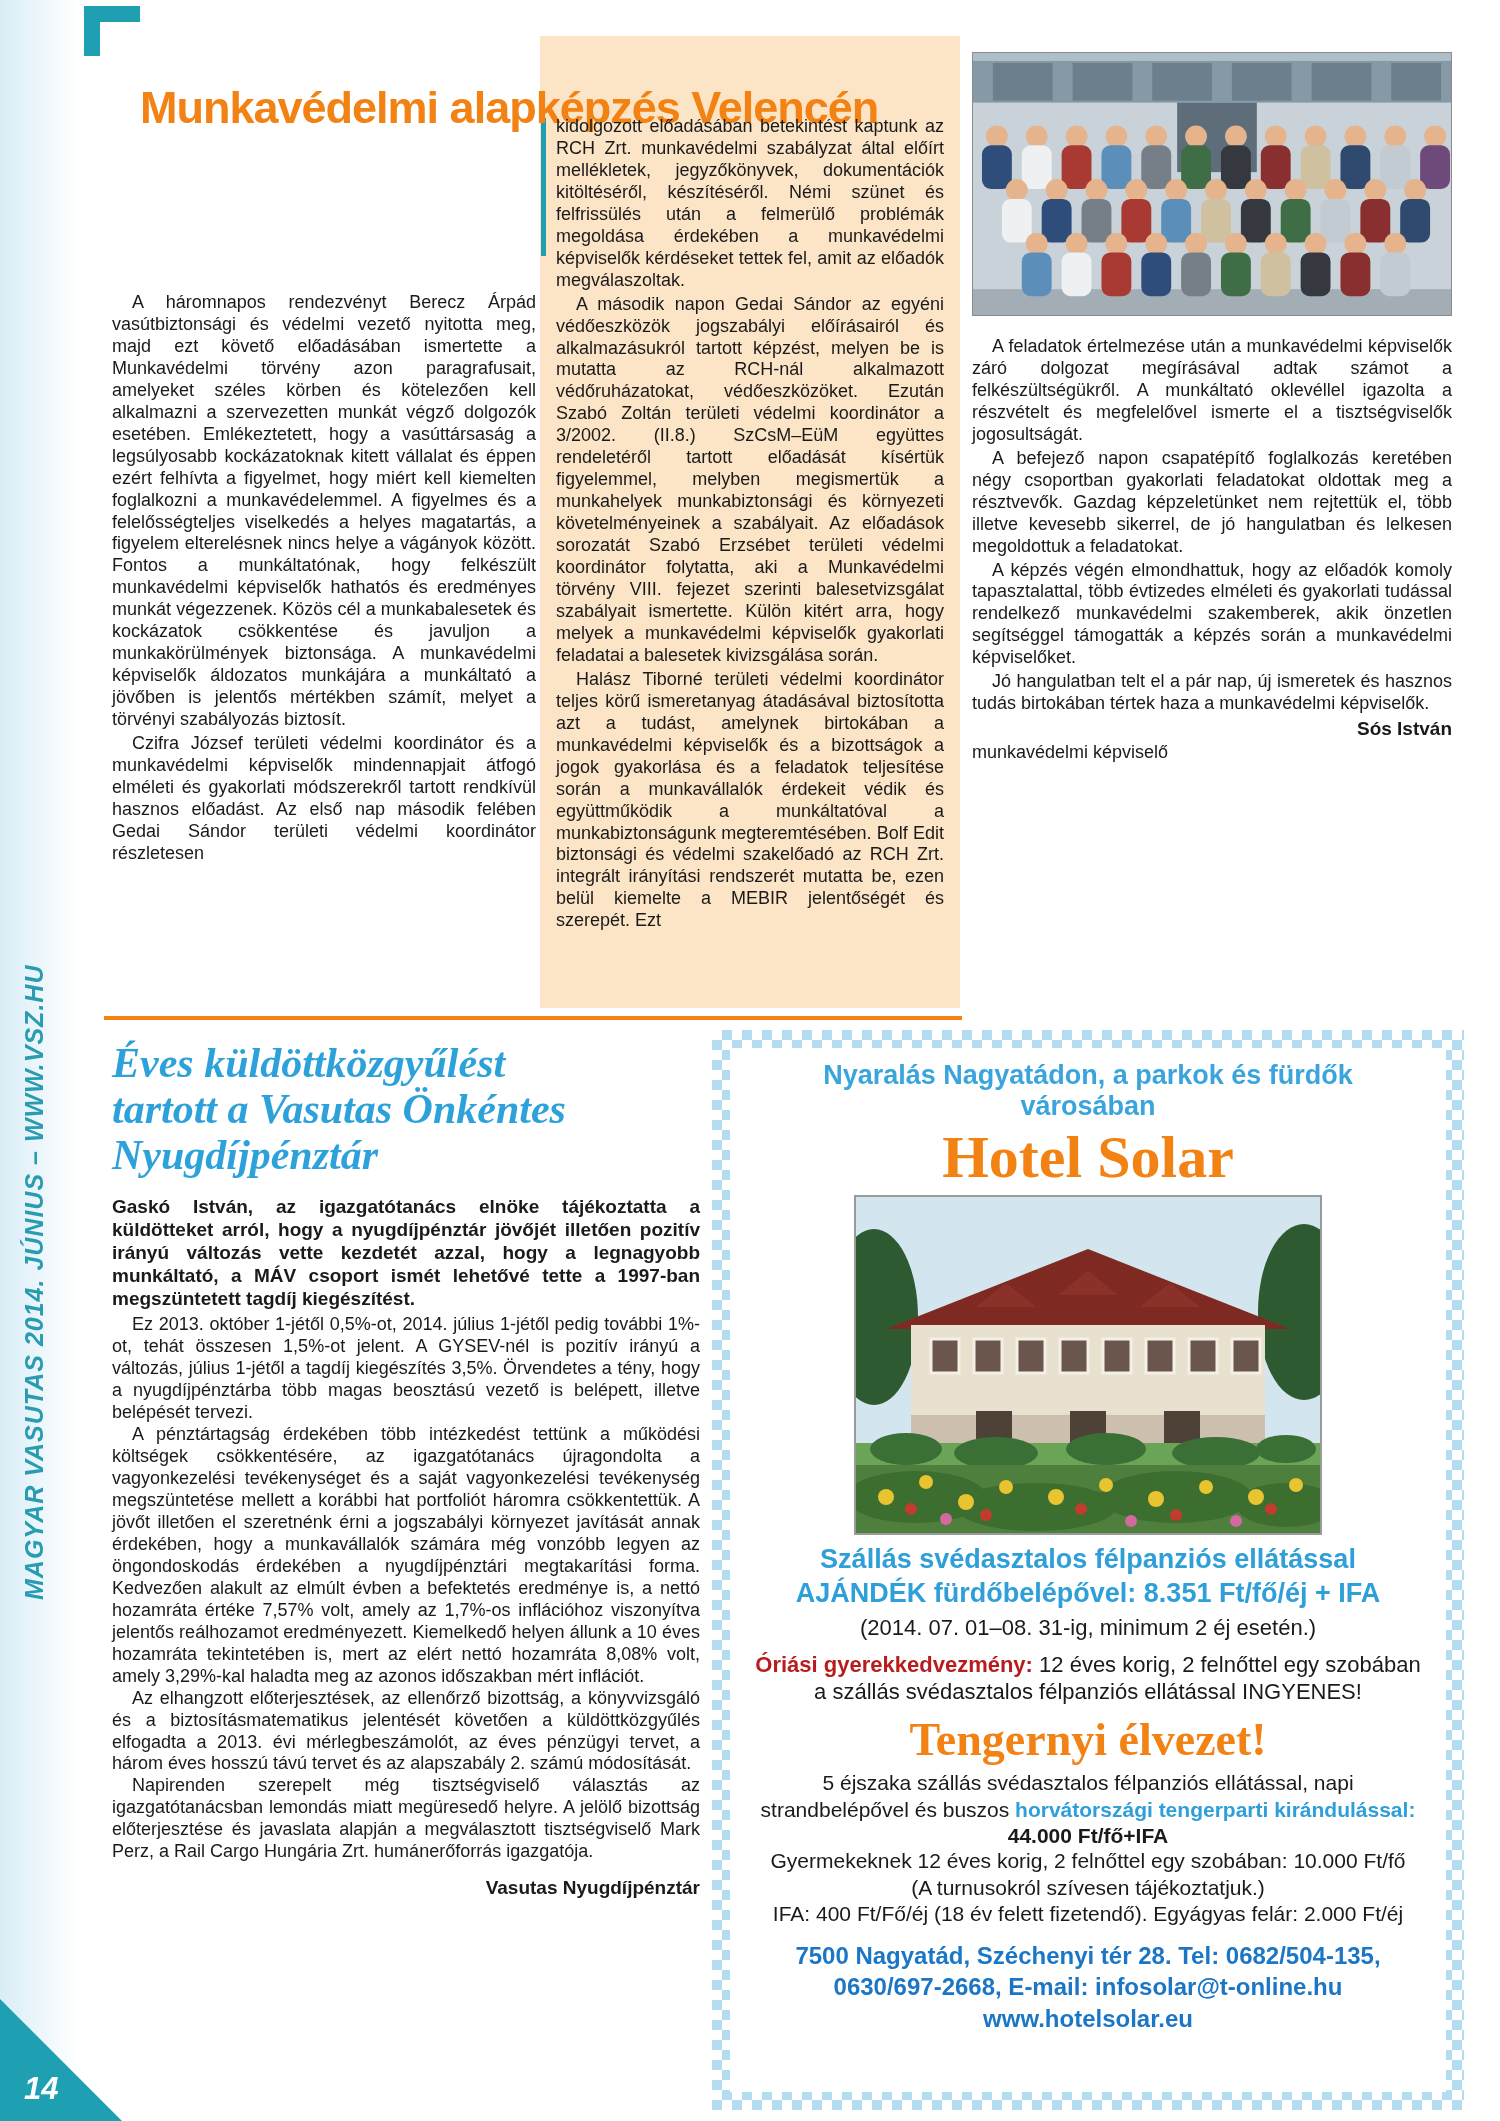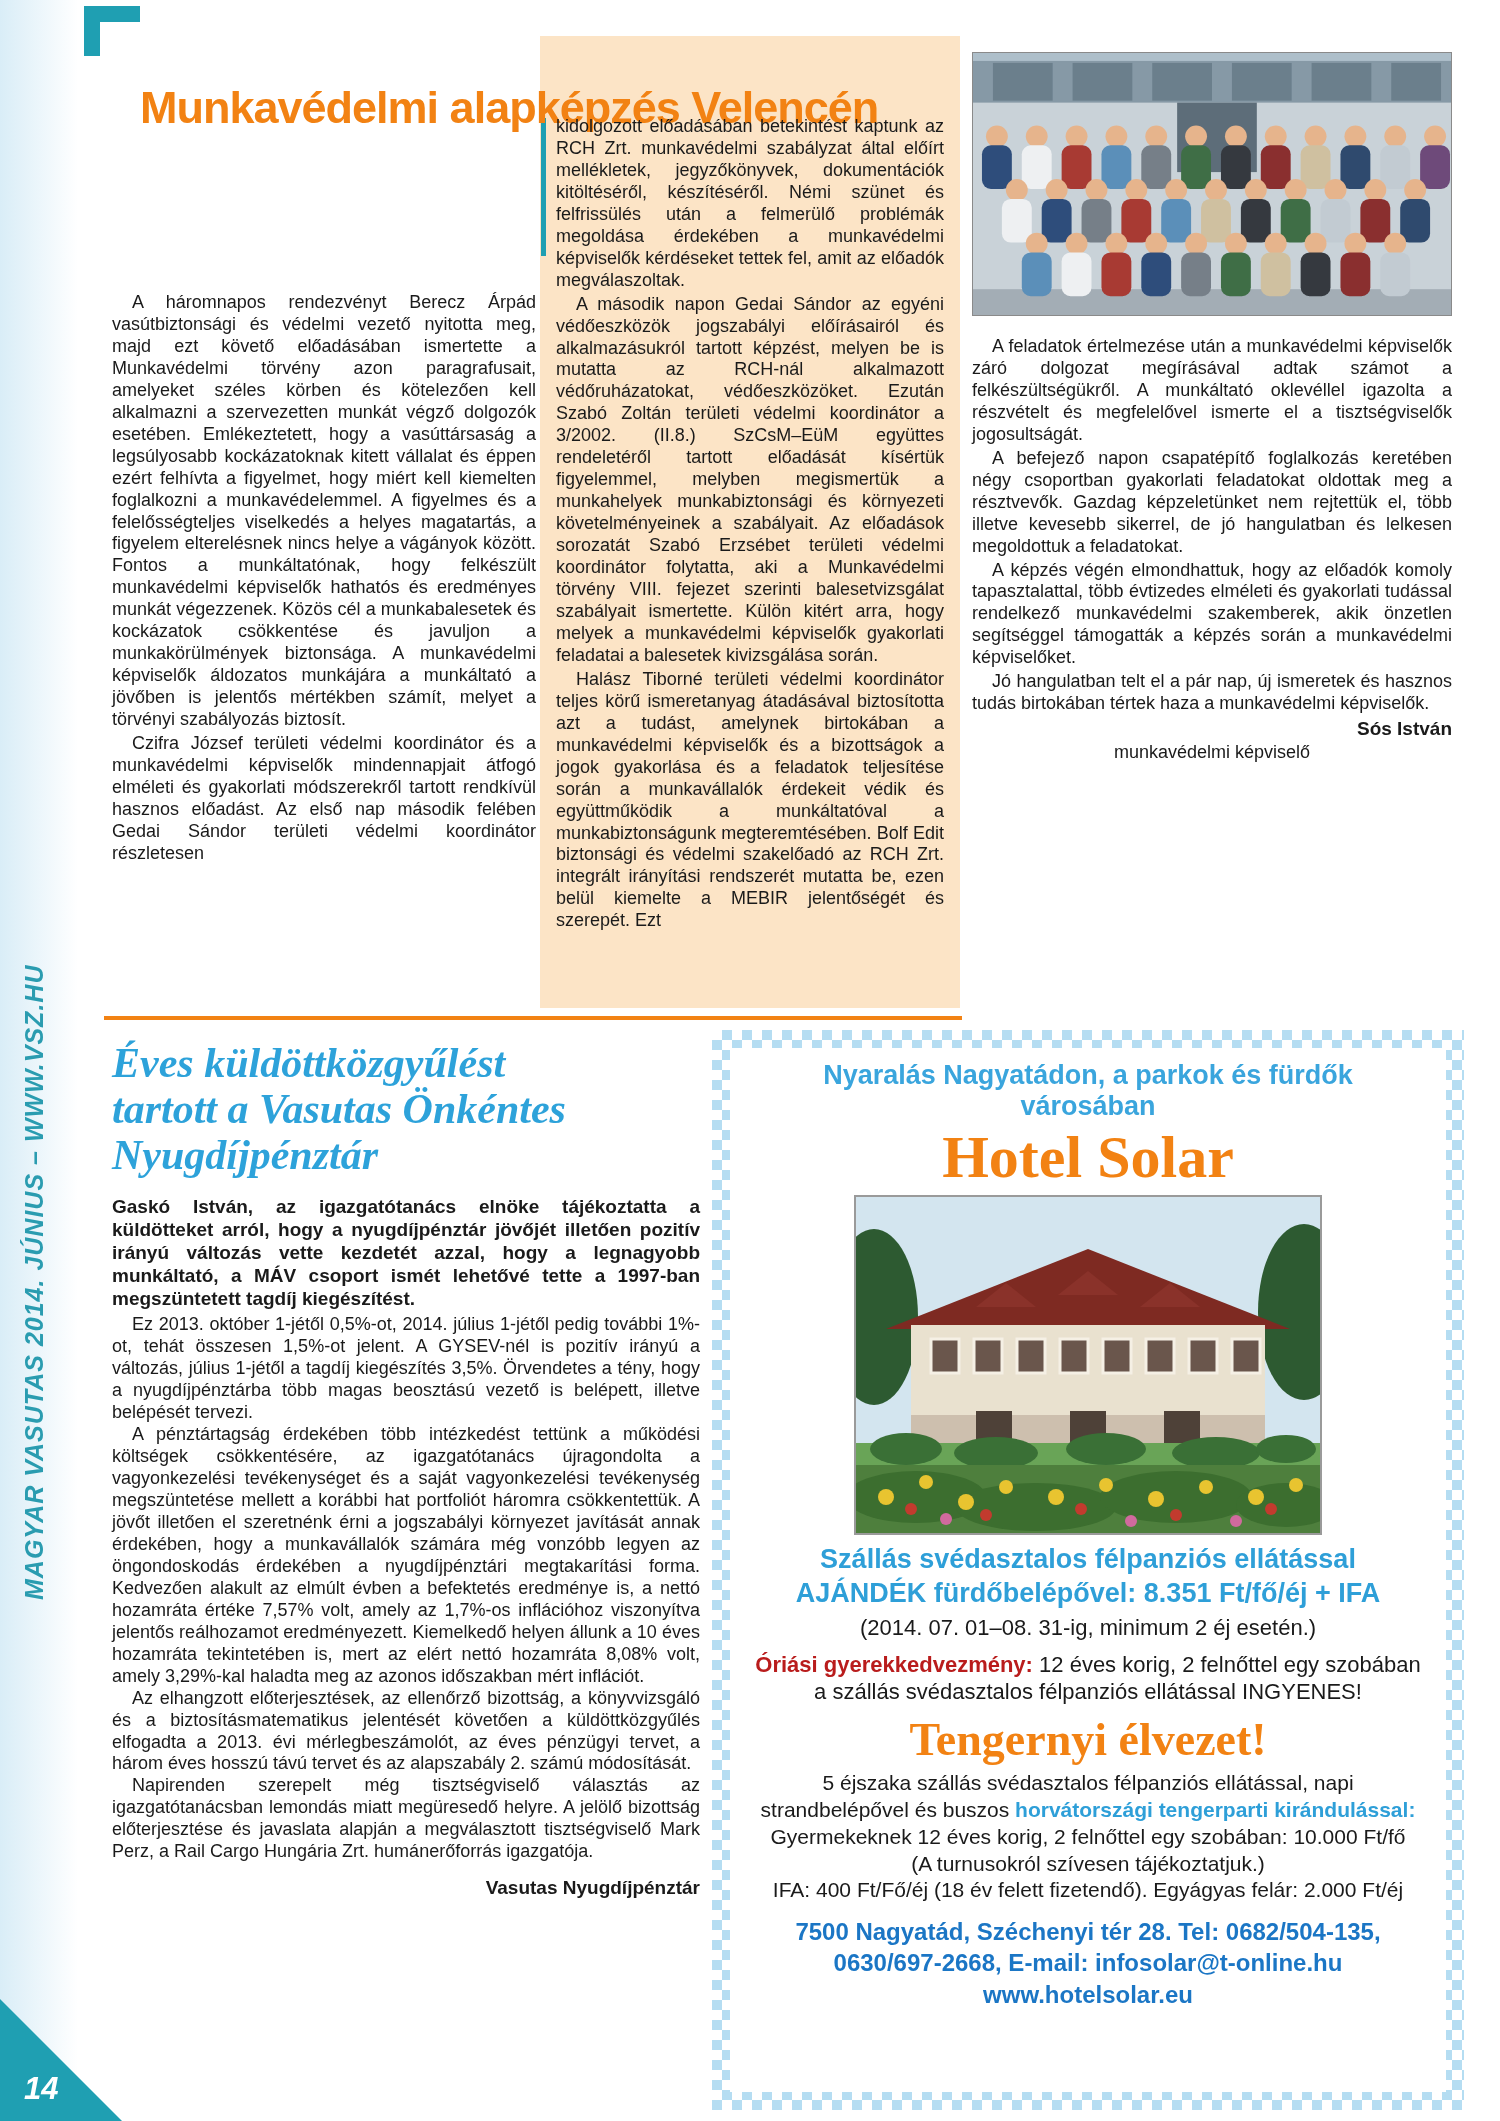--- a/index.html
+++ b/index.html
@@ -31,21 +31,21 @@
   .lead-square{display:inline-block;width:13px;height:13px;background:#1f9fb2;margin-left:8px;}
   .col{position:absolute;text-align:justify;font-size:18px;line-height:1.22;}
   .a1-col1{left:112px;top:292px;width:424px;}
   .a1-col2{left:556px;top:116px;width:388px;}
   .a1-col3{left:972px;top:336px;width:480px;}
   .col p{margin:0 0 2px 0;}
   .ind{text-indent:20px;}
   .photo-frame{position:absolute;left:972px;top:52px;width:480px;height:264px;
                border:1px solid #8a8a8a;box-sizing:border-box;overflow:hidden;}
   .sig-name{text-align:right;font-weight:bold;font-size:19px;margin-top:14px;}
-  .sig-role{text-align:center;font-size:18px;}
+  .sig-role{text-align:left;font-size:18px;}
 
   .divider{position:absolute;left:104px;top:1016px;width:858px;height:4px;background:#f28213;}
 
   
   .a2{position:absolute;left:112px;top:1040px;width:588px;}
   .a2-title{font-family:"Liberation Serif",serif;font-style:italic;font-weight:bold;
             font-size:42px;line-height:1.1;color:#2da2da;text-align:left;margin:0 0 16px 0;}
   .a2-lead{font-size:19px;font-weight:bold;line-height:1.22;text-align:justify;margin:0 0 4px 0;}
   .a2 .body p{margin:0;font-size:18px;line-height:1.22;text-align:justify;}
   .a2-sig{text-align:right;font-weight:bold;font-size:19px;margin-top:14px;}
@@ -275,20 +275,21 @@
         <span>12 éves korig, 2 felnőttel egy szobában</span><br>
         <span>a szállás svédasztalos félpanziós ellátással INGYENES!</span>
       </p>
 
       <p class="sea-title">Tengernyi élvezet!</p>
 
       <p class="sea-body">
         <span>5 éjszaka szállás svédasztalos félpanziós ellátással, napi</span><br>
         <span>strandbelépővel és buszos </span><span class="sea-bold-blue">horvátországi tengerparti kirándulással:</span>
       </p>
+      <p class="price-line">44.000 Ft/fő+IFA</p>
       <p class="sea-body">Gyermekeknek 12 éves korig, 2 felnőttel egy szobában: 10.000 Ft/fő</p>
       <p class="sea-body">(A turnusokról szívesen tájékoztatjuk.)</p>
       <p class="sea-body">IFA: 400 Ft/Fő/éj (18 év felett fizetendő). Egyágyas felár: 2.000 Ft/éj</p>
 
       <p class="contact">
         <span>7500 Nagyatád, Széchenyi tér 28. Tel: 0682/504-135,</span><br>
         <span>0630/697-2668, E-mail: infosolar@t-online.hu</span><br>
         <span>www.hotelsolar.eu</span>
       </p>
     </div>

